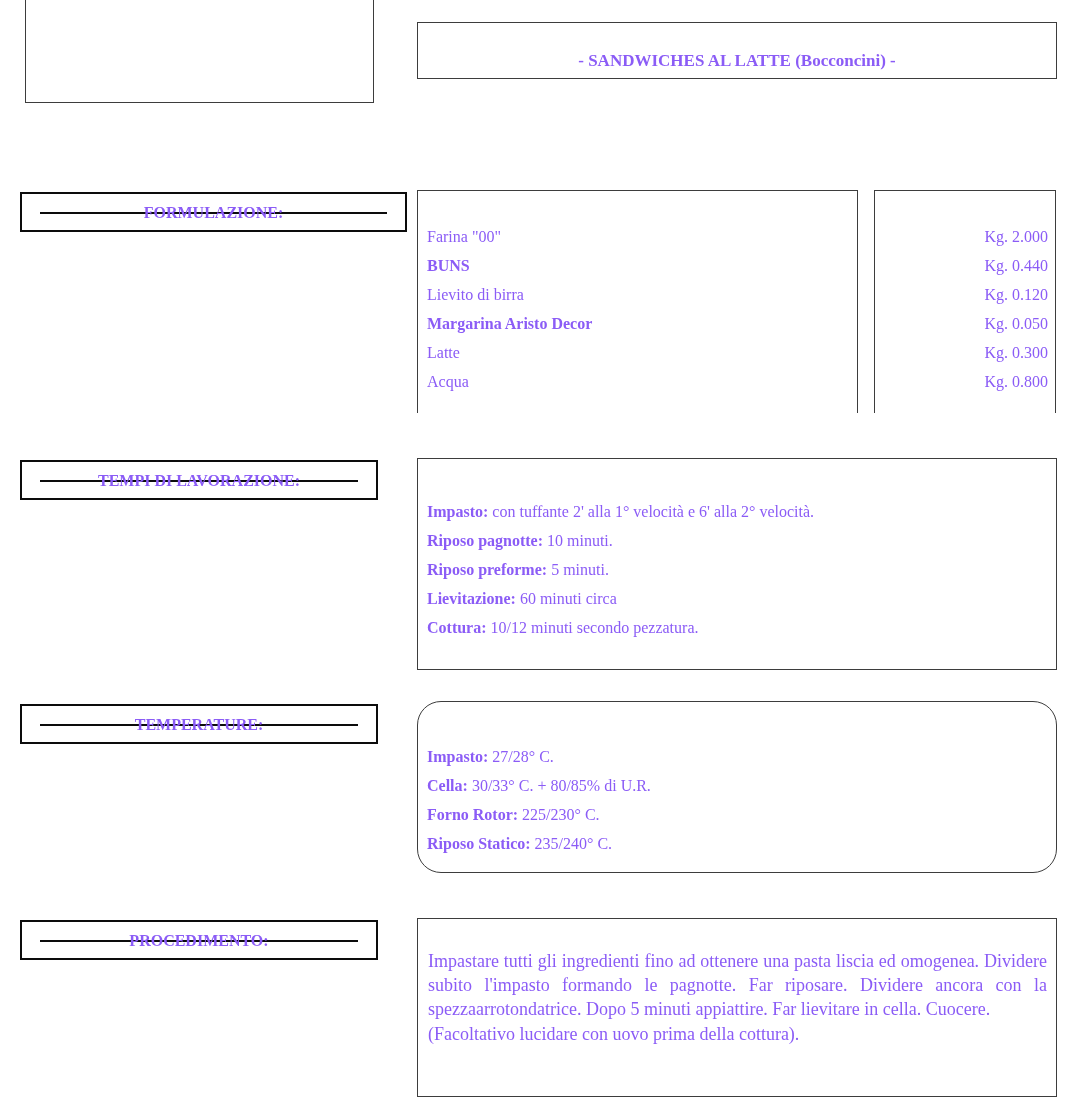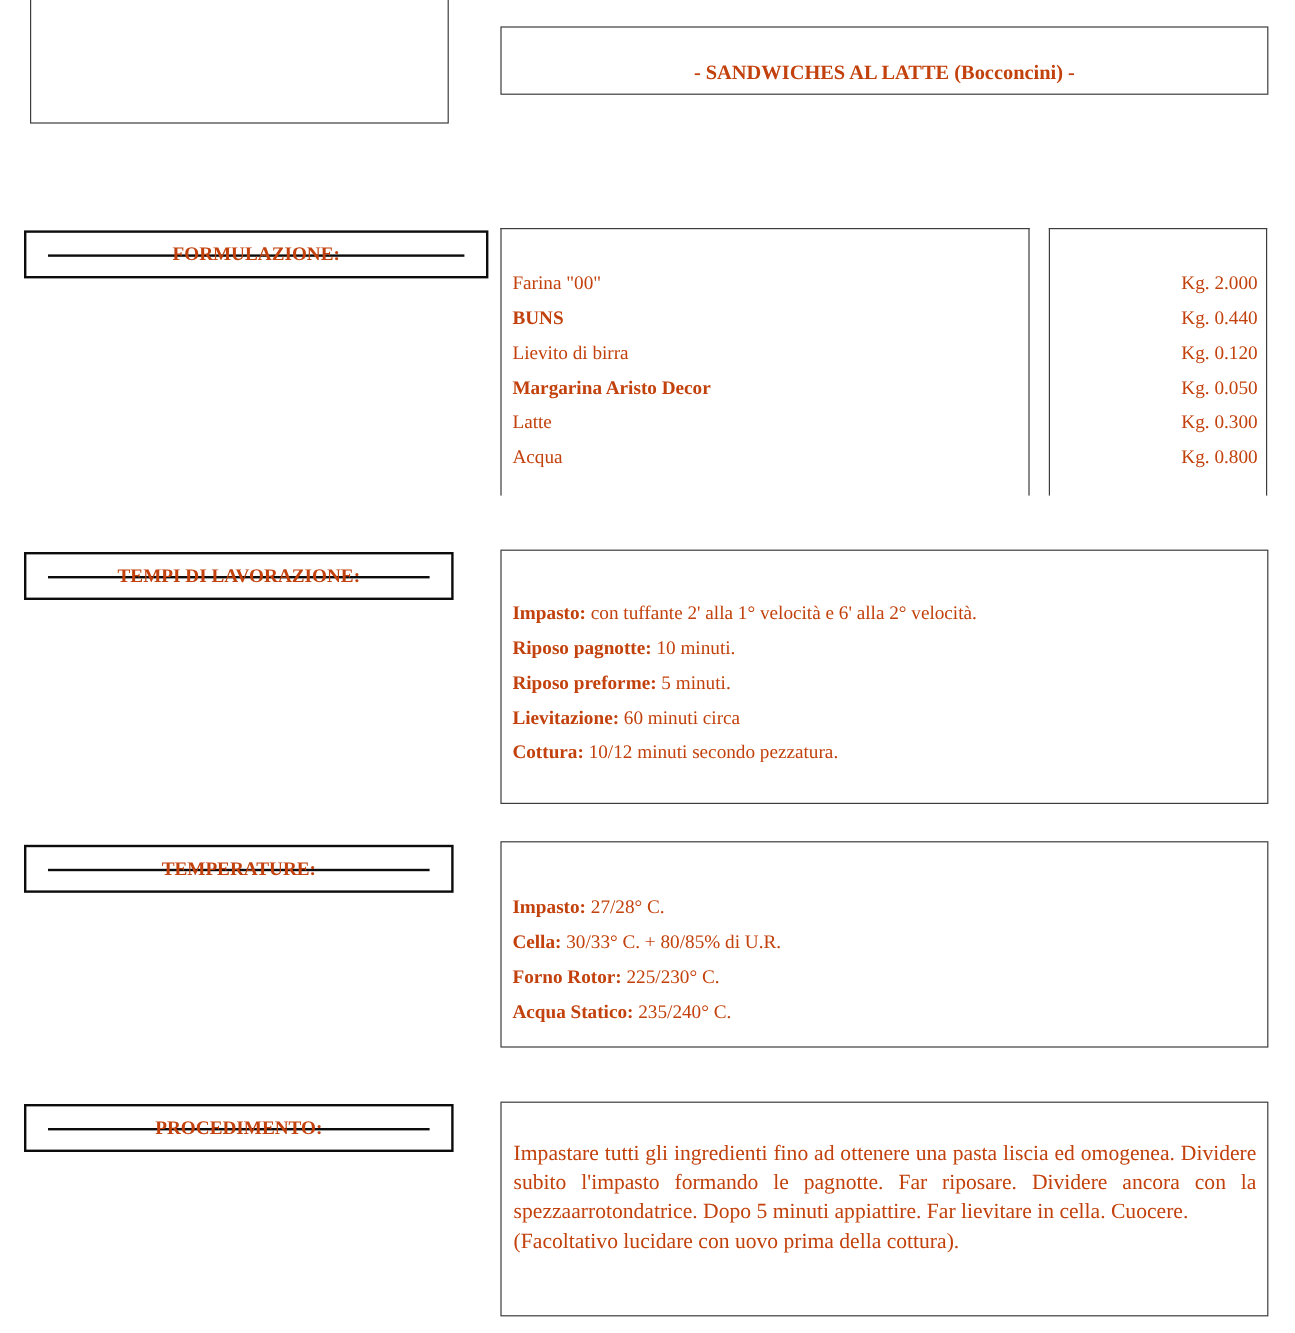--- a/index.html
+++ b/index.html
@@ -1,18 +1,18 @@
 <!DOCTYPE html>
 <html><head>
 <meta charset="utf-8">
 <style>
   html,body { margin:0; padding:0; background:#ffffff; }
   #page {
     position:relative; width:1079px; height:1111px; background:#ffffff;
-    font-family:"Liberation Serif","DejaVu Serif",serif; color:#c2410c;
+    font-family:"Liberation Serif","DejaVu Serif",serif; color:#8b5cf6;
     overflow:hidden;
   }
 
   
   .box-topleft {
     position:absolute; left:25px; top:-2px; width:349px; height:105px;
     border:1px solid #3d3d3d; box-sizing:border-box; background:#fff;
   }
   .title-box {
     position:absolute; left:417px; top:22px; width:640px; height:57px;
@@ -46,21 +46,21 @@
     border-bottom:none; padding:31px 8px 0 9px;
   }
   .quantities-box {
     left:874px; top:190px; width:182px; height:223px;
     border-bottom:none; padding:31px 7px 0 0; text-align:right;
   }
   .ing-row, .qty-row { height:29px; white-space:nowrap; }
   .ing-row.bold { font-weight:bold; }
 
   .tempi-box       { left:417px; top:458px; width:640px; height:212px; padding:38px 10px 0 9px; }
-  .temperature-box { left:417px; top:701px; width:640px; height:172px; padding:40px 10px 0 9px; }
+  .temperature-box { left:417px; top:701px; width:640px; height:172px; padding:40px 10px 0 9px;border-radius:24px; }
   .spec-row { height:29px; white-space:nowrap; }
   .spec-row .term { font-weight:bold; }
 
   .procedimento-box {
     left:417px; top:918px; width:640px; height:179px;
     padding:30px 9px 0 10px; line-height:24px; font-size:18px;
   }
   .proc-body { margin:0; text-align:justify; }
   .proc-note { margin:1px 0 0 0; text-align:left; }
 </style>
@@ -127,21 +127,21 @@
     <div class="label-inner">TEMPERATURE:</div>
   </div>
   <div class="content-box temperature-box">
 
       <div class="spec-row"><span class="term">Impasto:</span> <span class="desc">27/28° C.</span></div>
 
       <div class="spec-row"><span class="term">Cella:</span> <span class="desc">30/33° C. + 80/85% di U.R.</span></div>
 
       <div class="spec-row"><span class="term">Forno Rotor:</span> <span class="desc">225/230° C.</span></div>
 
-      <div class="spec-row"><span class="term">Acqua Statico:</span> <span class="desc">235/240° C.</span></div>
+      <div class="spec-row"><span class="term">Riposo Statico:</span> <span class="desc">235/240° C.</span></div>
     </div>
 
   <div class="label-box lb-procedimento">
     <div class="label-inner">PROCEDIMENTO:</div>
   </div>
   <div class="content-box procedimento-box">
     <p class="proc-body">Impastare tutti gli ingredienti fino ad ottenere una pasta liscia ed omogenea. Dividere subito l'impasto formando le pagnotte. Far riposare. Dividere ancora con la spezzaarrotondatrice. Dopo 5 minuti appiattire. Far lievitare in cella. Cuocere.</p>
     <p class="proc-note">(Facoltativo lucidare con uovo prima della cottura).</p>
   </div>
 

